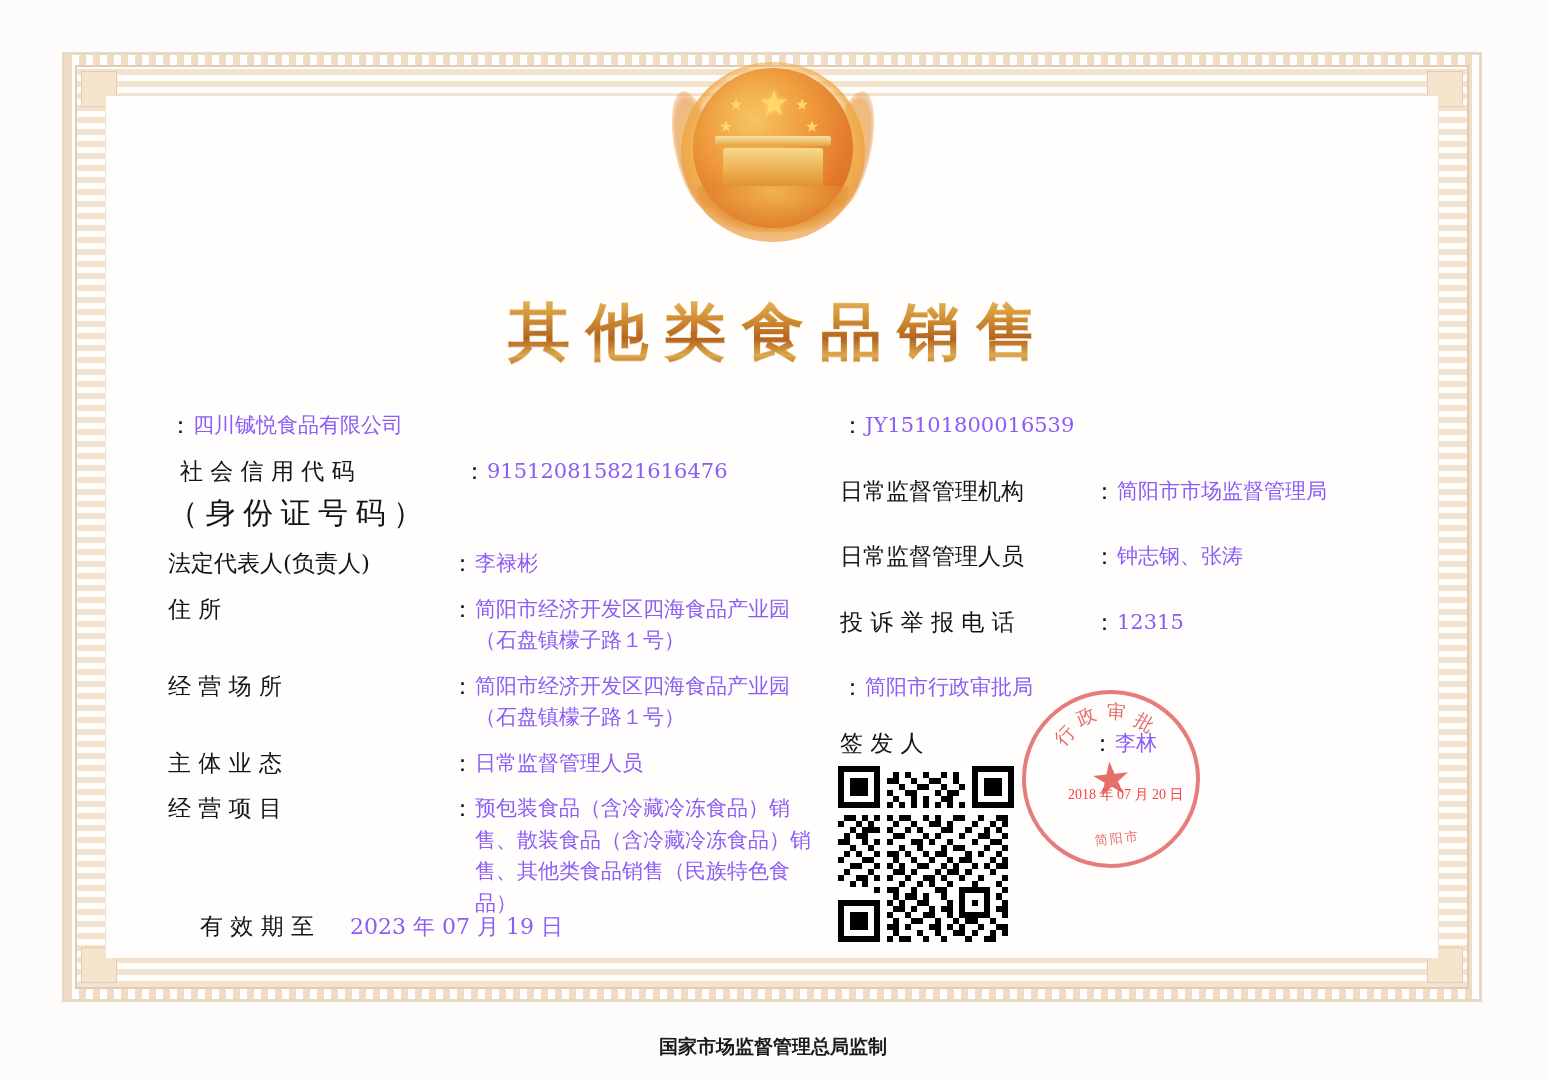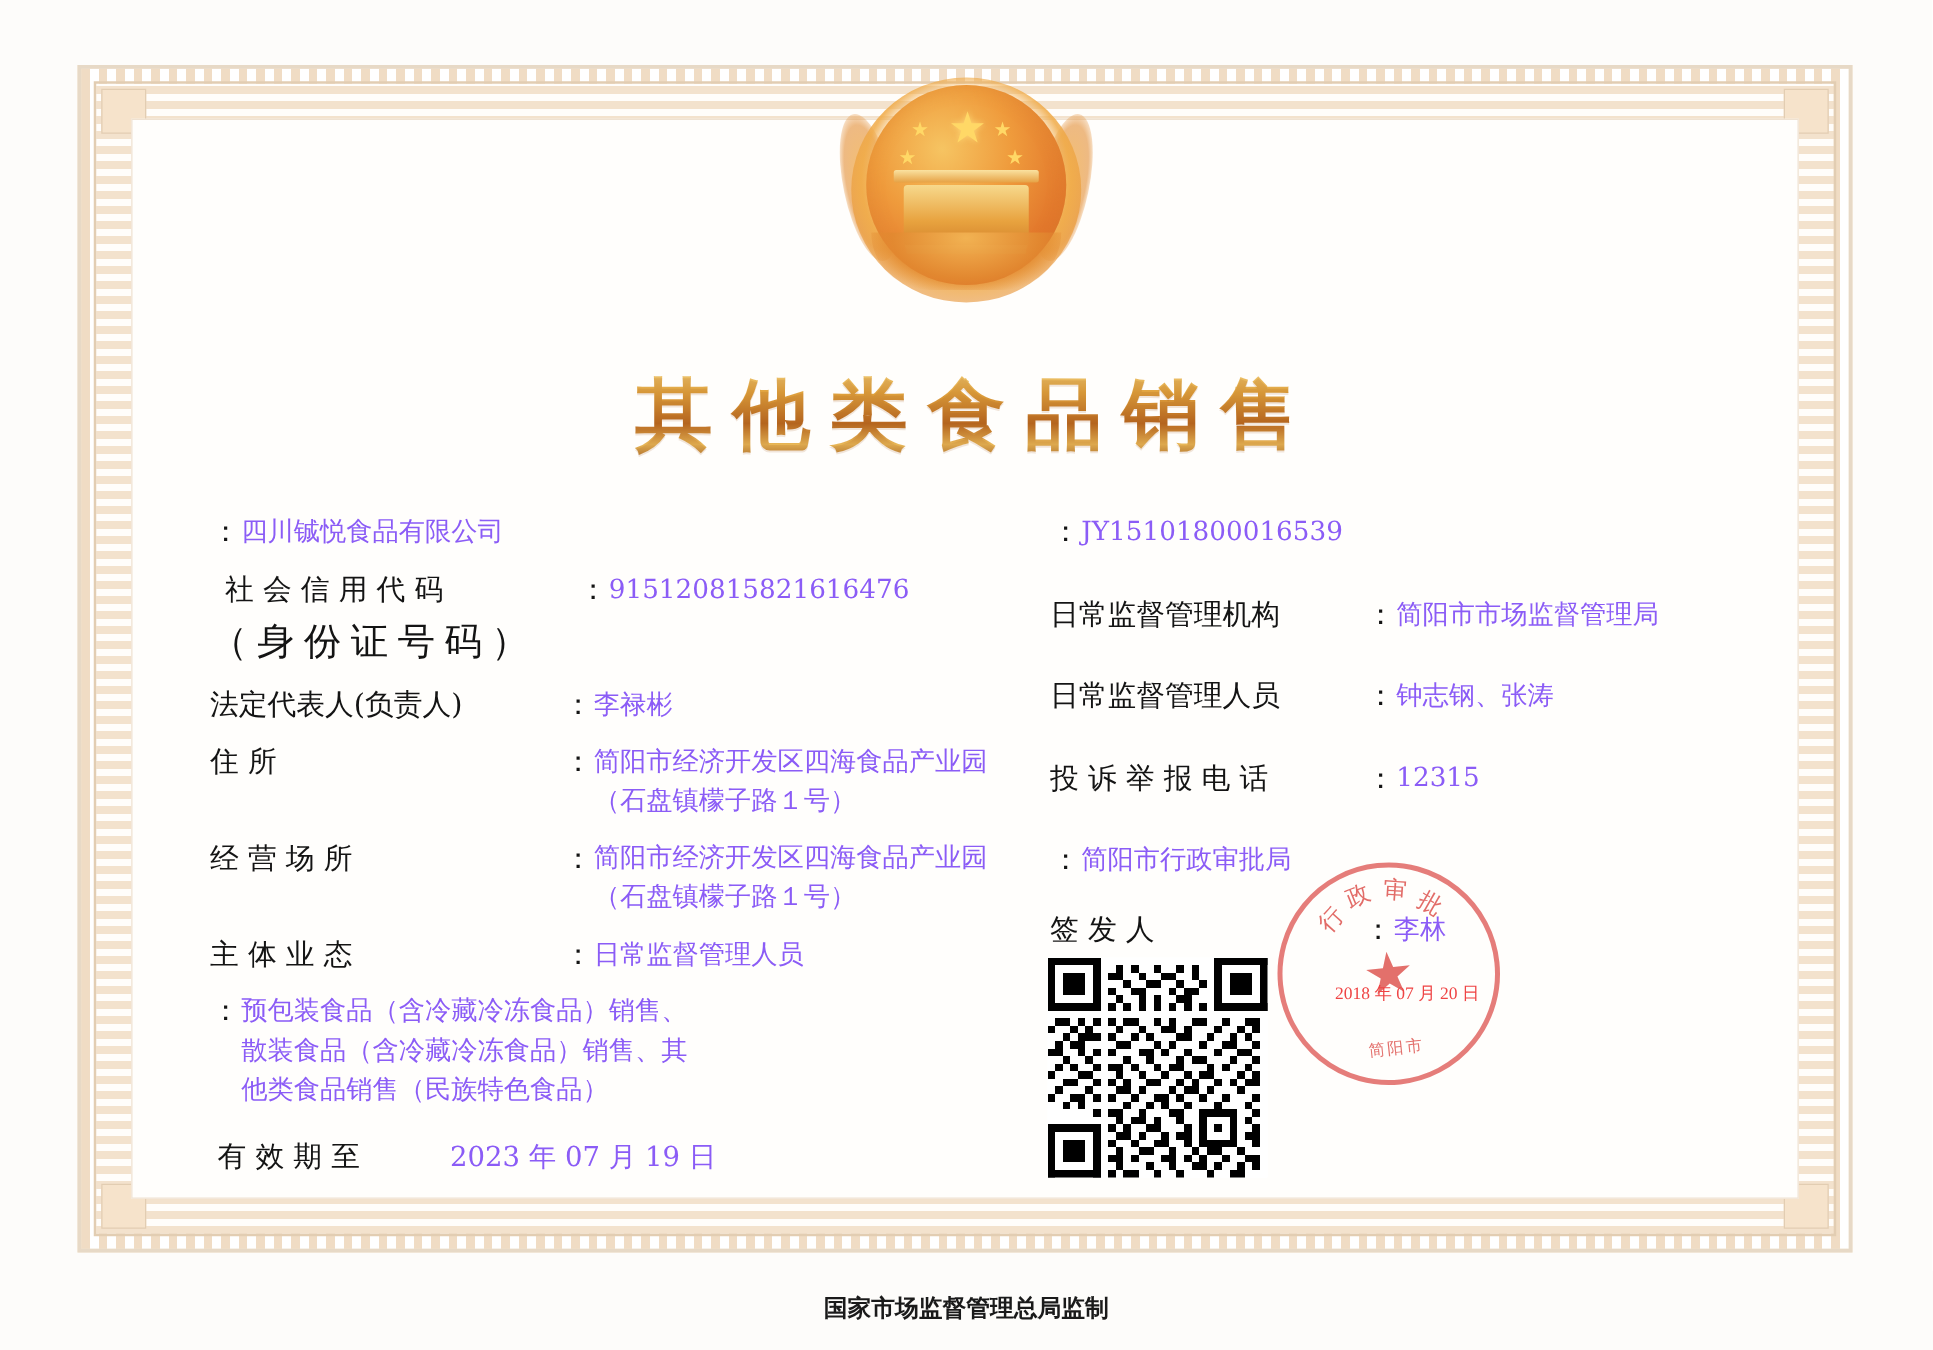--- a/index.html
+++ b/index.html
@@ -291,24 +291,25 @@
     position: absolute;
     left: 1068px;
     top: 786px;
     font-size: 14px;
     color: #ef4444;
   }
 
   
   .validity {
     position: absolute;
-    left: 174px;
+    left: 164px;
     top: 910px;
     display: flex;
     align-items: baseline;
+    text-align: center;
   }
   .validity .lbl { width: 186px; }
   .validity .val { font-size: 22px; }
 
   
   .footer {
     position: absolute;
     left: 0; right: 0;
     bottom: 20px;
     text-align: center;
@@ -384,20 +385,21 @@
         <div class="val" style="width:360px;">简阳市经济开发区四海食品产业园（石盘镇檬子路１号）</div>
       </div>
 
       <div class="row">
         <div class="lbl w-left">主 体 业 态</div>
         <div class="colon">：</div>
         <div class="val">日常监督管理人员</div>
       </div>
 
       <div class="row">
+        <div class="lbl w-left">经 营 项 目</div>
         <div class="colon">：</div>
         <div class="val" style="width:360px;">预包装食品（含冷藏冷冻食品）销售、散装食品（含冷藏冷冻食品）销售、其他类食品销售（民族特色食品）</div>
       </div>
 
     </div>
 
     <div class="col-right">
 
       <div class="row" style="margin-bottom:34px;">
         <div class="colon">：</div>

